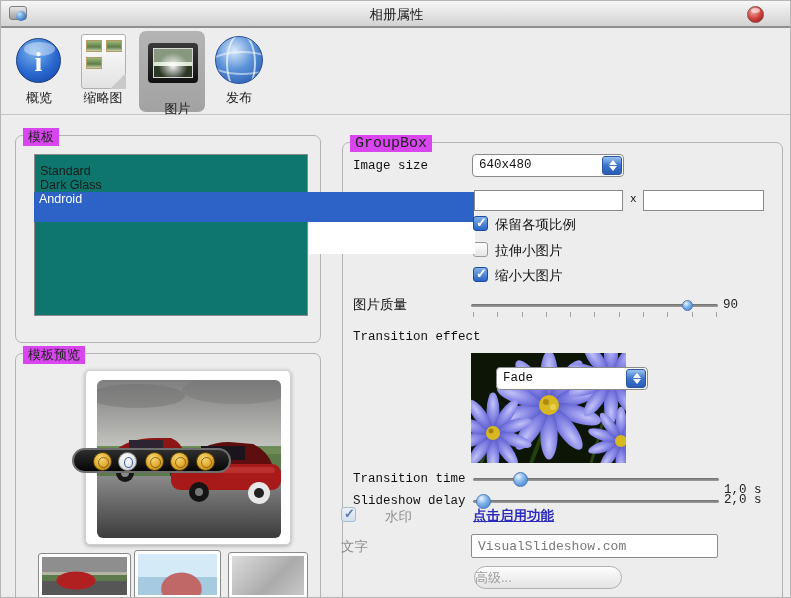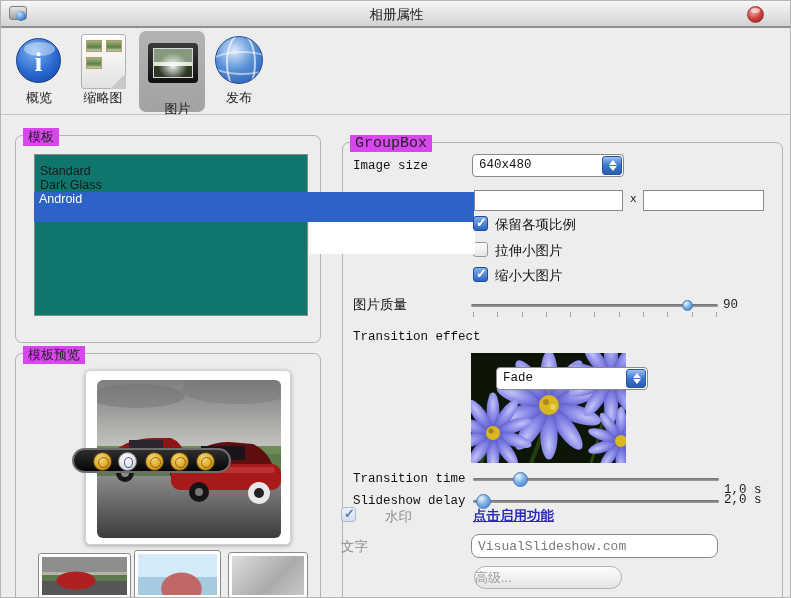--- a/index.html
+++ b/index.html
@@ -434,17 +434,17 @@
   <div class="form-label-mono" style="left:352px; top:493px;">Slideshow delay</div>
   <div class="slider-track" style="left:472px; top:499px; width:246px;"></div>
   <div class="slider-handle handle-lg" style="left:475px; top:493px;"></div>
   <div class="slider-value" style="left:723px; top:492px;">2,0 s</div>
 
   <div class="checkbox disabled checked" style="left:340px; top:506px;"></div>
   <div class="form-label-gray" style="left:356px; top:507px;margin-left:28px;">水印</div>
   <div class="link" style="left:472px; top:506px;">点击启用功能</div>
 
   <div class="form-label-gray" style="left:340px; top:537px;">文字</div>
-  <input class="field" style="left: 470px; top: 533px; width: 247px; height: 24px; border-radius: 8px;" value="VisualSlideshow.com">
+  <input class="field" style="left: 470px; top: 533px; width: 247px; height: 24px; border-radius: 2px;" value="VisualSlideshow.com">
 
   <div class="btn-advanced">高级...</div>
 
 </div>
 
 </body></html>

